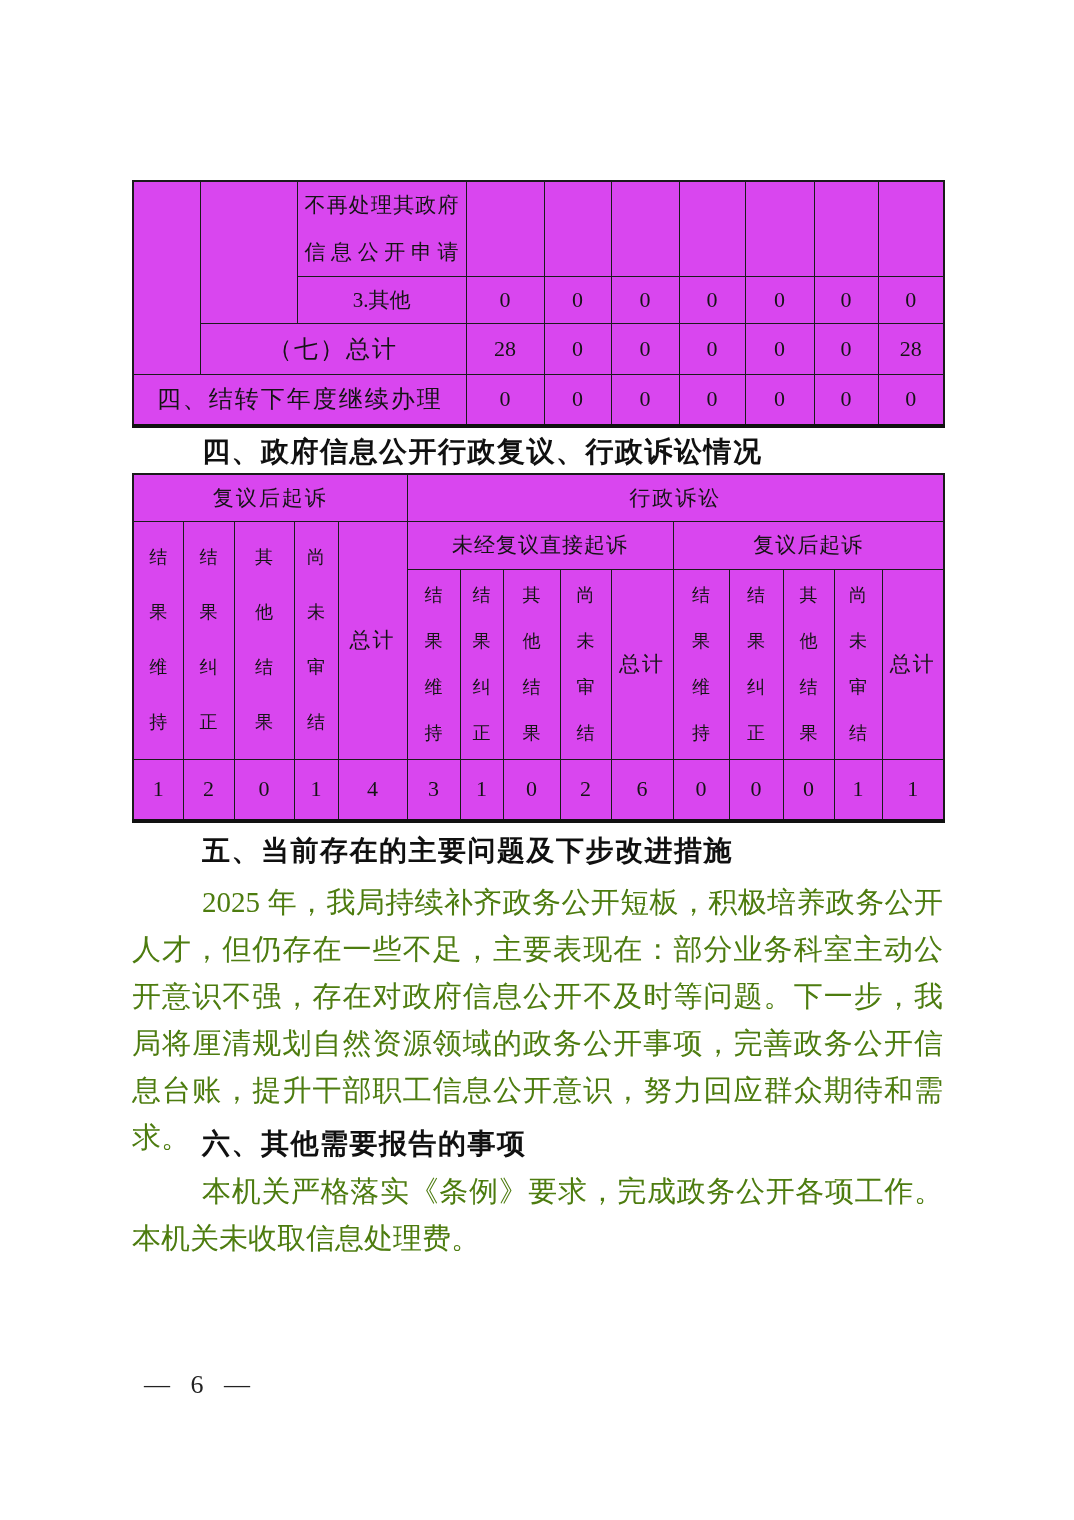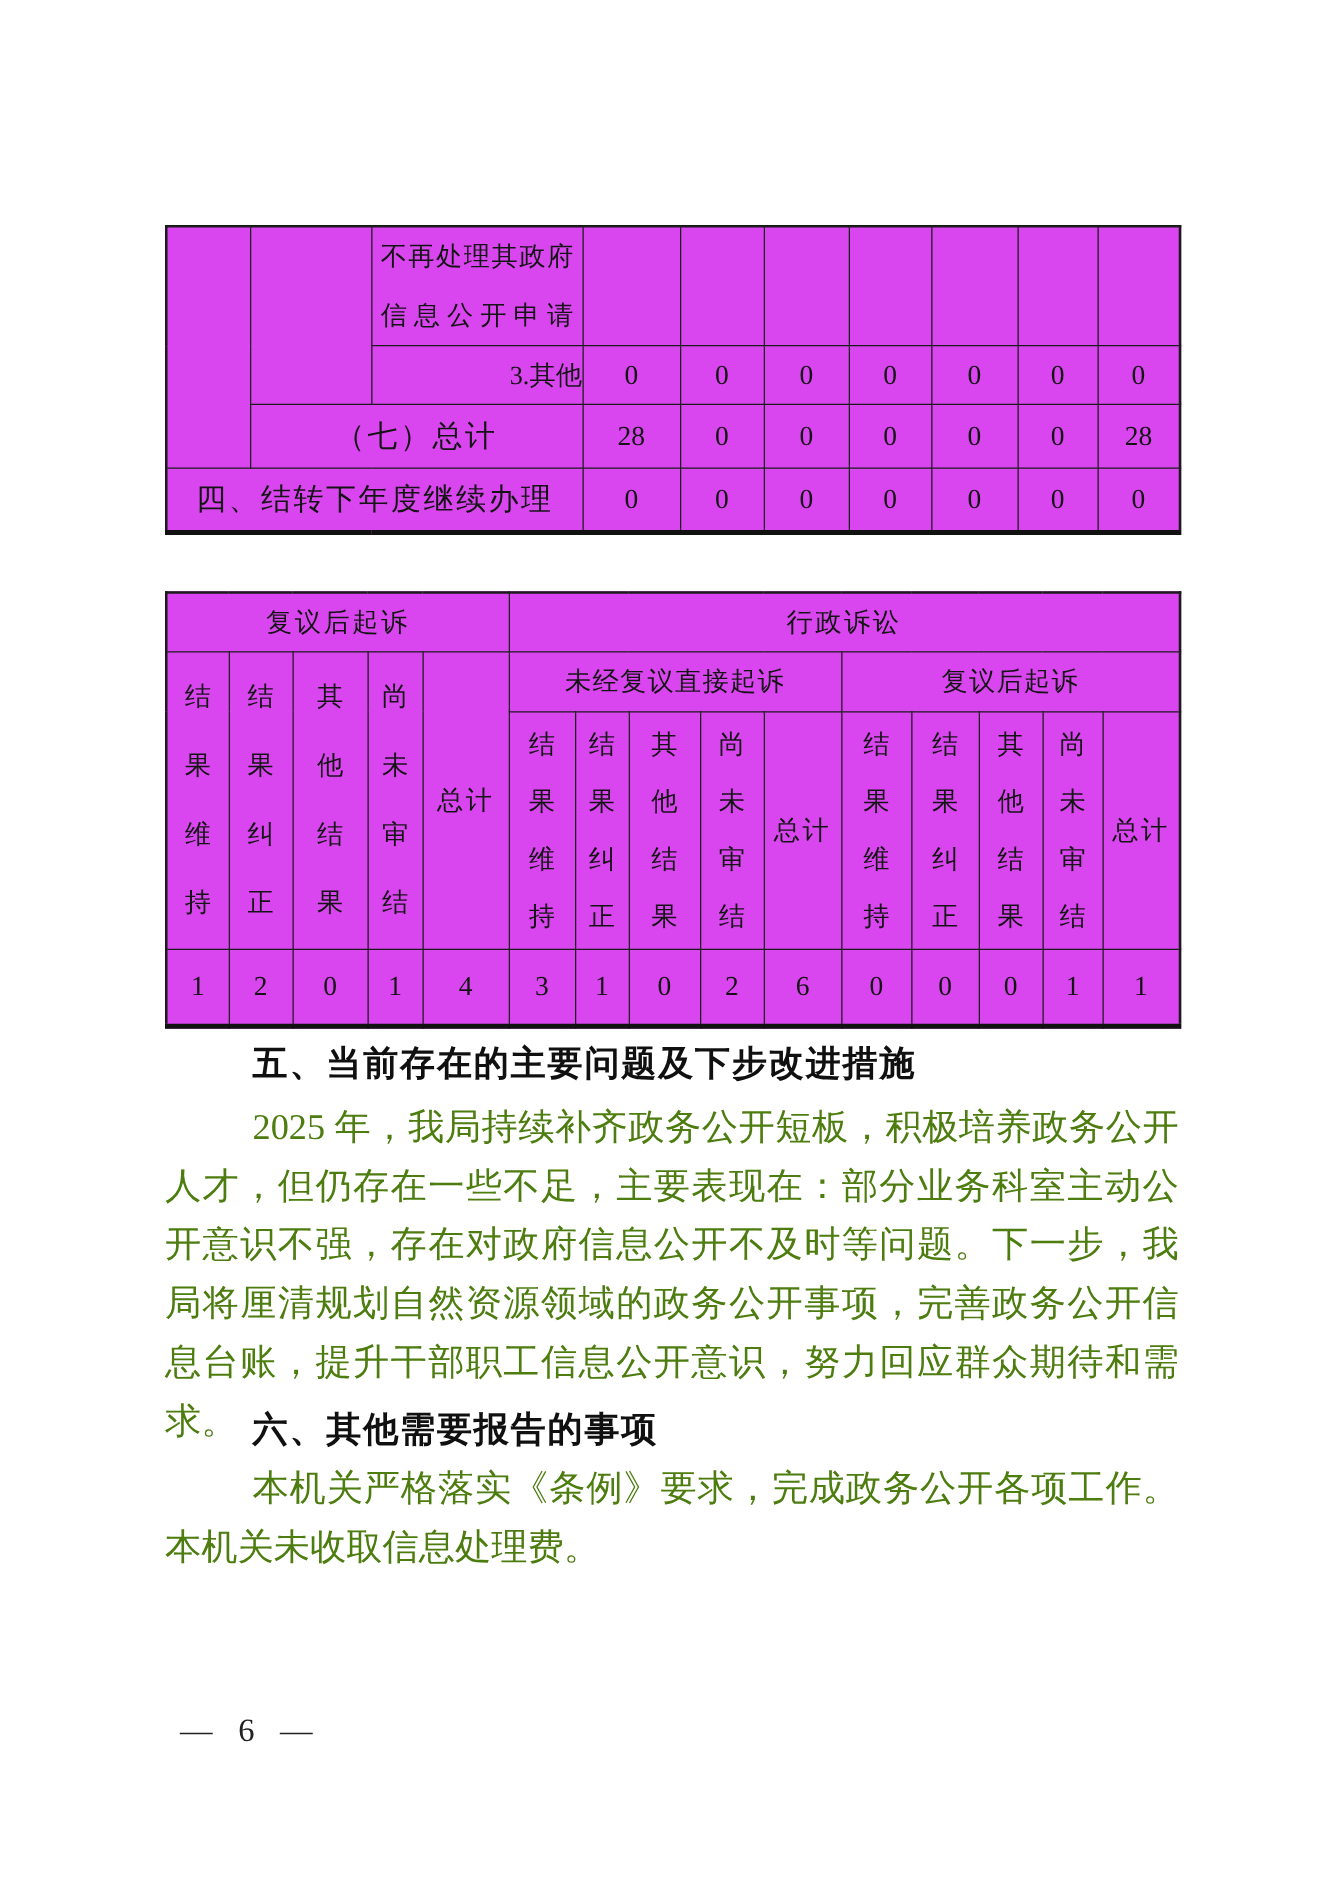--- a/index.html
+++ b/index.html
@@ -18,25 +18,25 @@
      border:1px solid #1b1b1b;
      font-size:22px;color:#141414;overflow:hidden;}
   .tbl{position:absolute;left:132px;background:#d946ef;}
   .tbl1{top:180px;width:811px;border:2px solid #1b1b1b;border-bottom:4px solid #111;}
   .tbl2{top:473px;width:811px;border:2px solid #1b1b1b;border-bottom:4px solid #111;}
   .lbl-wrap{
     font-size:21px;line-height:47px;
     text-align:justify;text-align-last:justify;
     padding:0 7px;word-break:break-all;
   }
-  .lbl-left{font-size:21px;text-align:right;padding-left:0;}
+  .lbl-left{font-size:21px;text-align:center;padding-left:0;}
   .lbl-center{font-size:24px;text-align:center;letter-spacing:2px;font-family:Liberation Mono, monospace;}
   .grp{font-size:21px;letter-spacing:2px;}
   .sub{font-size:21px;letter-spacing:1px;}
-  .vh{font-size:21px;}
+  .vh{font-size:18px;}
   .vh .stack{
     display:block;width:23px;margin:0 auto;
     word-break:break-all;text-align:center;
   }
   .vh-tall .stack{line-height:55px;}
   .vh-short .stack{line-height:46px;}
   .total-h{font-size:21px;letter-spacing:2px;}
   .num{font-size:22px;}
   
   .heading{
@@ -122,20 +122,21 @@
       <td class="num">0</td>
       <td class="num">0</td>
       <td class="num">0</td>
       <td class="num">0</td>
       <td class="num">0</td>
       <td class="num">0</td>
     </tr>
   </tbody>
     </table>
 
+  <div class="heading h4">四、政府信息公开行政复议、行政诉讼情况</div>
 
   <table class="tbl tbl2">
     <colgroup>
       <col style="width:50px">
         <col style="width:51px">
         <col style="width:60px">
         <col style="width:44px">
         <col style="width:69px">
       <col style="width:53px">
         <col style="width:43px">

